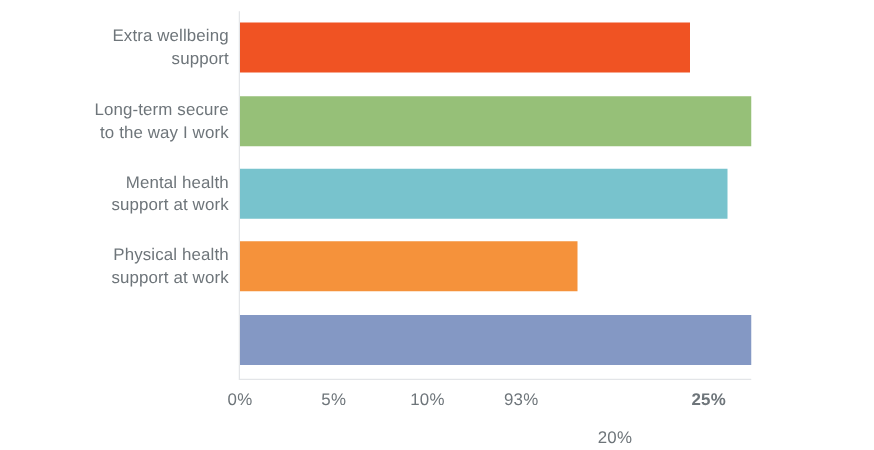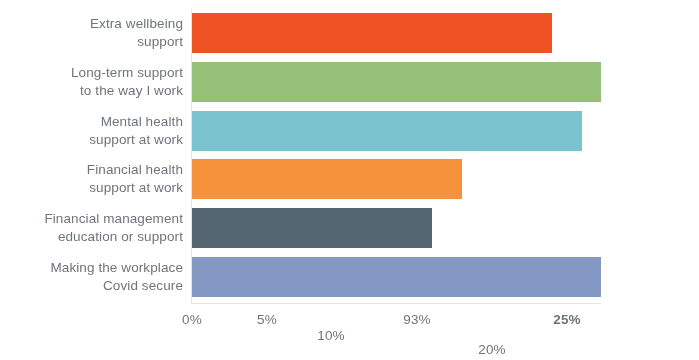--- a/index.html
+++ b/index.html
@@ -124,67 +124,58 @@
 
       <div class="bar-row">
         <div class="cat-label">Extra wellbeing
 support</div>
         <div class="bar-track">
           <div class="bar" title="24%" style="width: 360px; background: rgb(240, 83, 35);"></div>
         </div>
       </div>
 
       <div class="bar-row">
-        <div class="cat-label">Long-term support
+        <div class="cat-label">Long-term secure
 to the way I work</div>
         <div class="bar-track">
           <div class="bar" title="28%" style="width: 420px; background: rgb(150, 192, 120);"></div>
         </div>
       </div>
 
       <div class="bar-row">
         <div class="cat-label">Mental health
 support at work</div>
         <div class="bar-track">
           <div class="bar" title="26%" style="width: 390px; background: rgb(120, 195, 205);"></div>
         </div>
       </div>
 
       <div class="bar-row">
-        <div class="cat-label">Financial health
+        <div class="cat-label">Physical health
 support at work</div>
         <div class="bar-track">
           <div class="bar" title="18%" style="width: 270px; background: rgb(245, 146, 59);"></div>
         </div>
       </div>
 
-      <div class="bar-row">
-        <div class="cat-label">Financial management
-education or support</div>
-        <div class="bar-track">
-          <div class="bar" title="16%" style="width: 240px; background: rgb(85, 102, 115);"></div>
-        </div>
-      </div>
 
       <div class="bar-row">
-        <div class="cat-label">Making the workplace
-Covid secure</div>
         <div class="bar-track">
           <div class="bar" title="28%" style="width: 420px; background: rgb(132, 152, 196);"></div>
         </div>
       </div>
 
     </div>
 
     <div class="x-axis-line"></div>
 
     <div class="x-ticks">
         <div class="x-tick" style="left: 192px;">0%</div>
         <div class="x-tick" style="left: 267px;">5%</div>
-        <div class="x-tick" style="left: 331px; margin-top: 16px;">10%</div>
+        <div class="x-tick" style="left: 342px;">10%</div>
         <div class="x-tick" style="left: 417px;">93%</div>
         <div class="x-tick" style="left: 492px; margin-top: 30px;">20%</div>
         <div class="x-tick" style="left: 567px; font-weight: bold;">25%</div>
         <div class="x-tick" style="left: 642px;">0%</div>
       </div>
 
   </div>
 
 </div>
 

